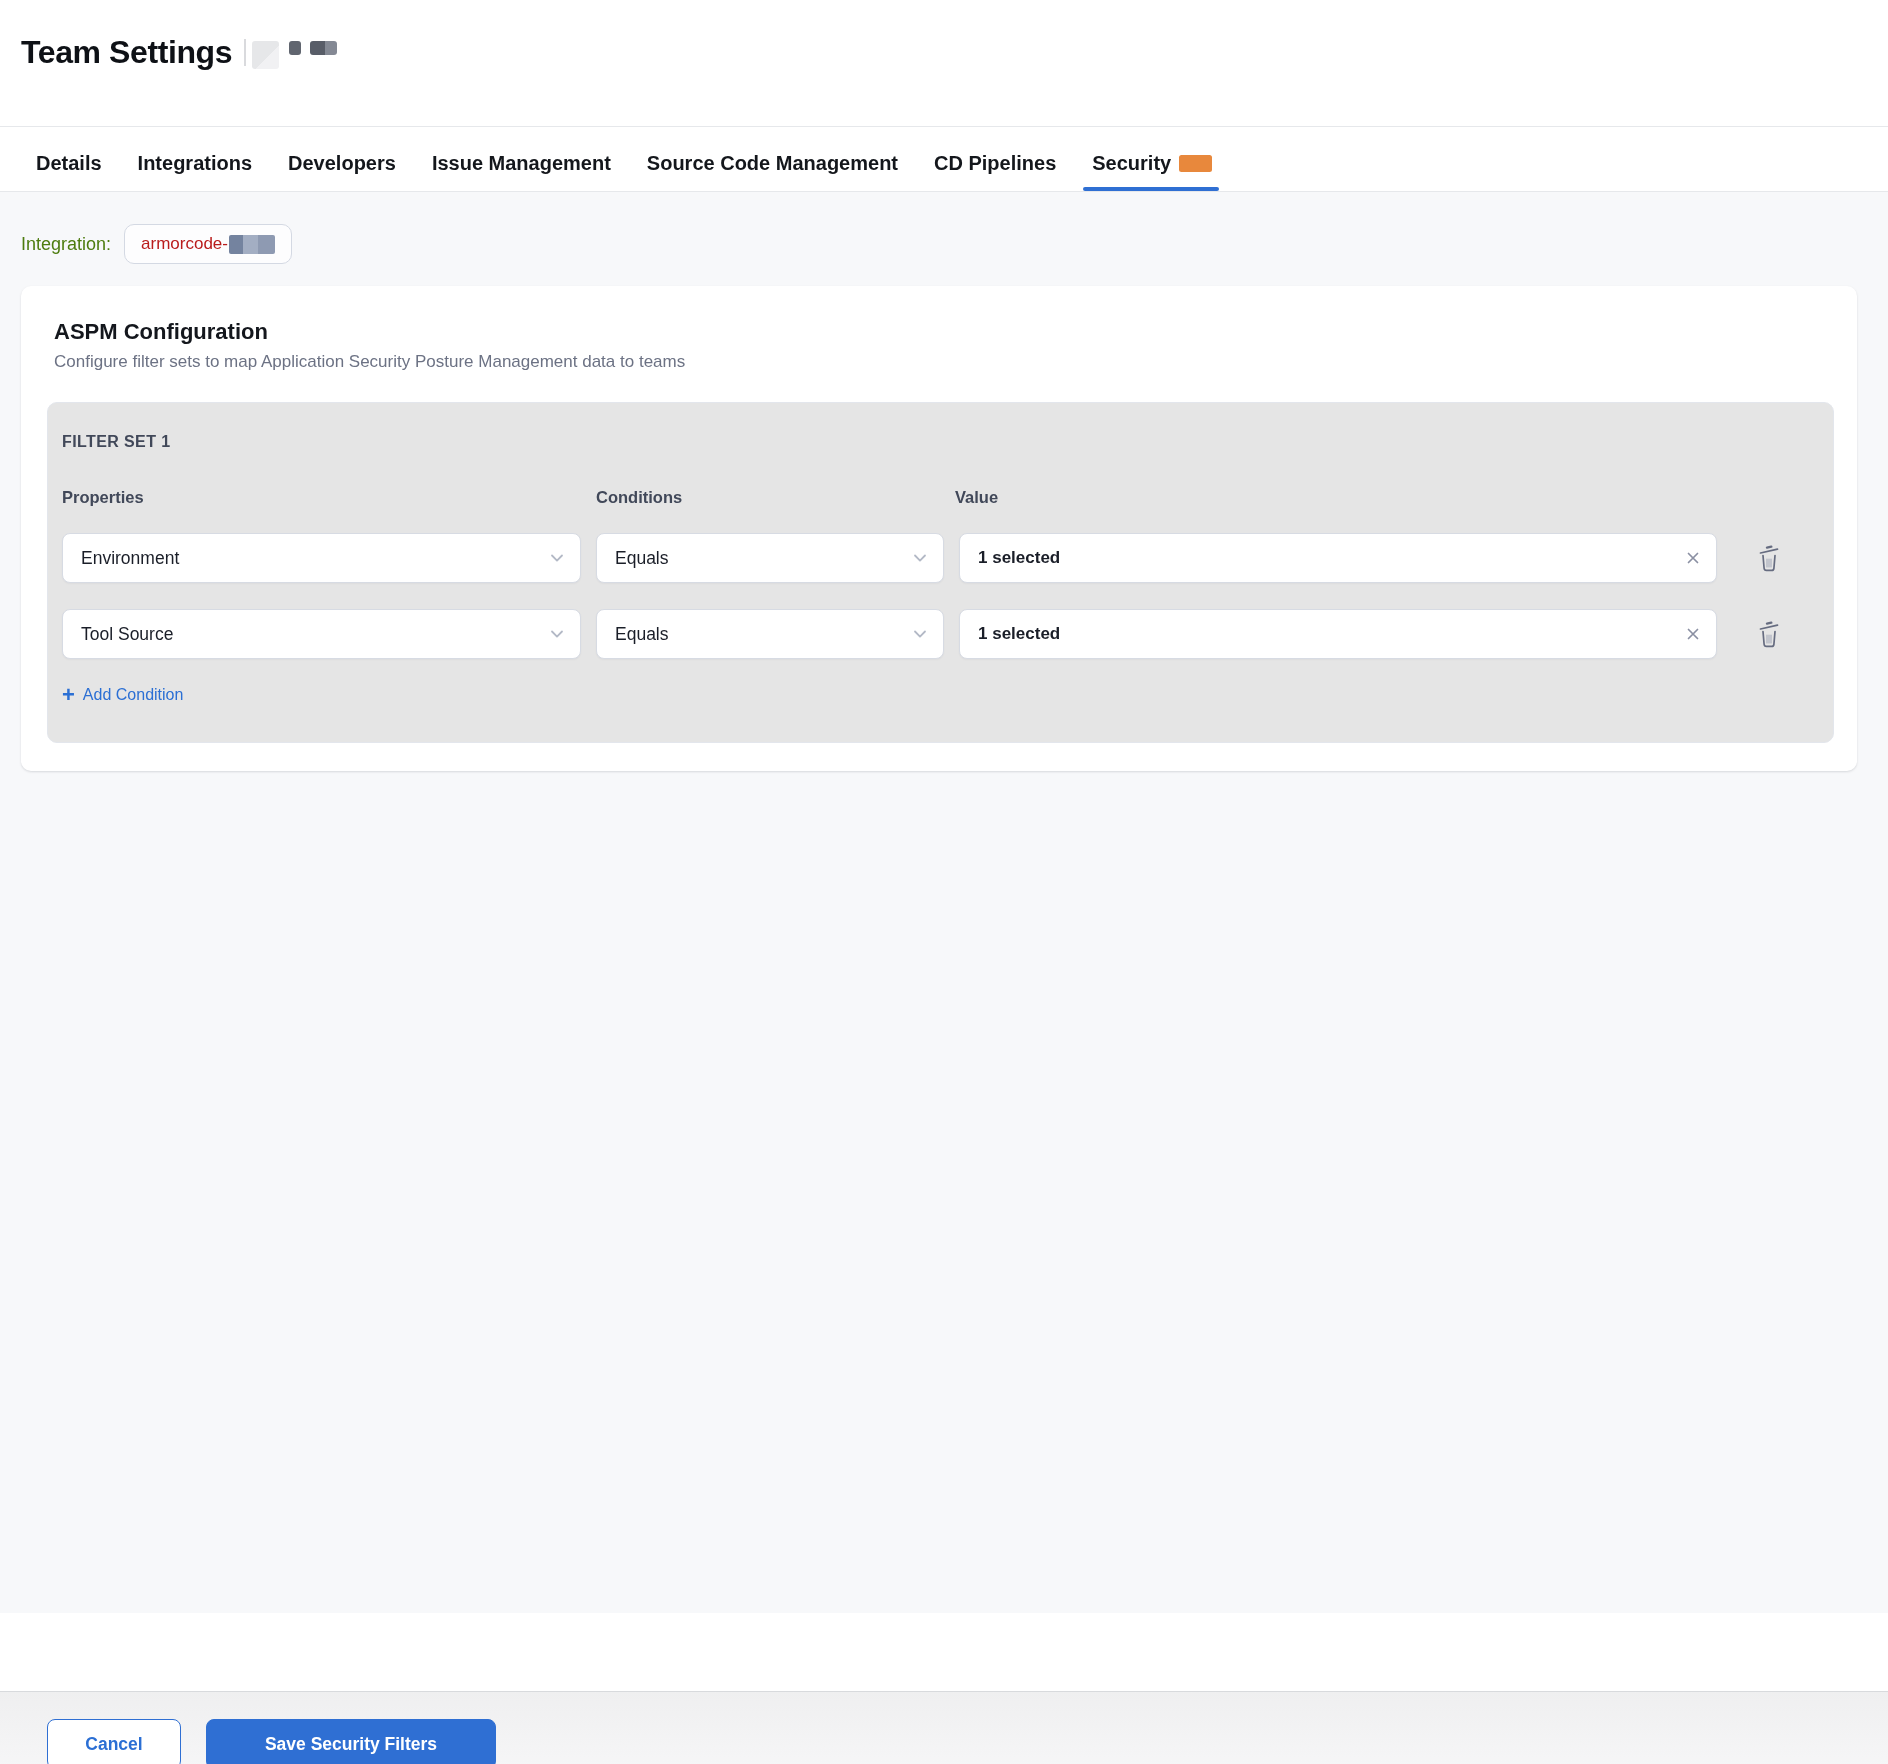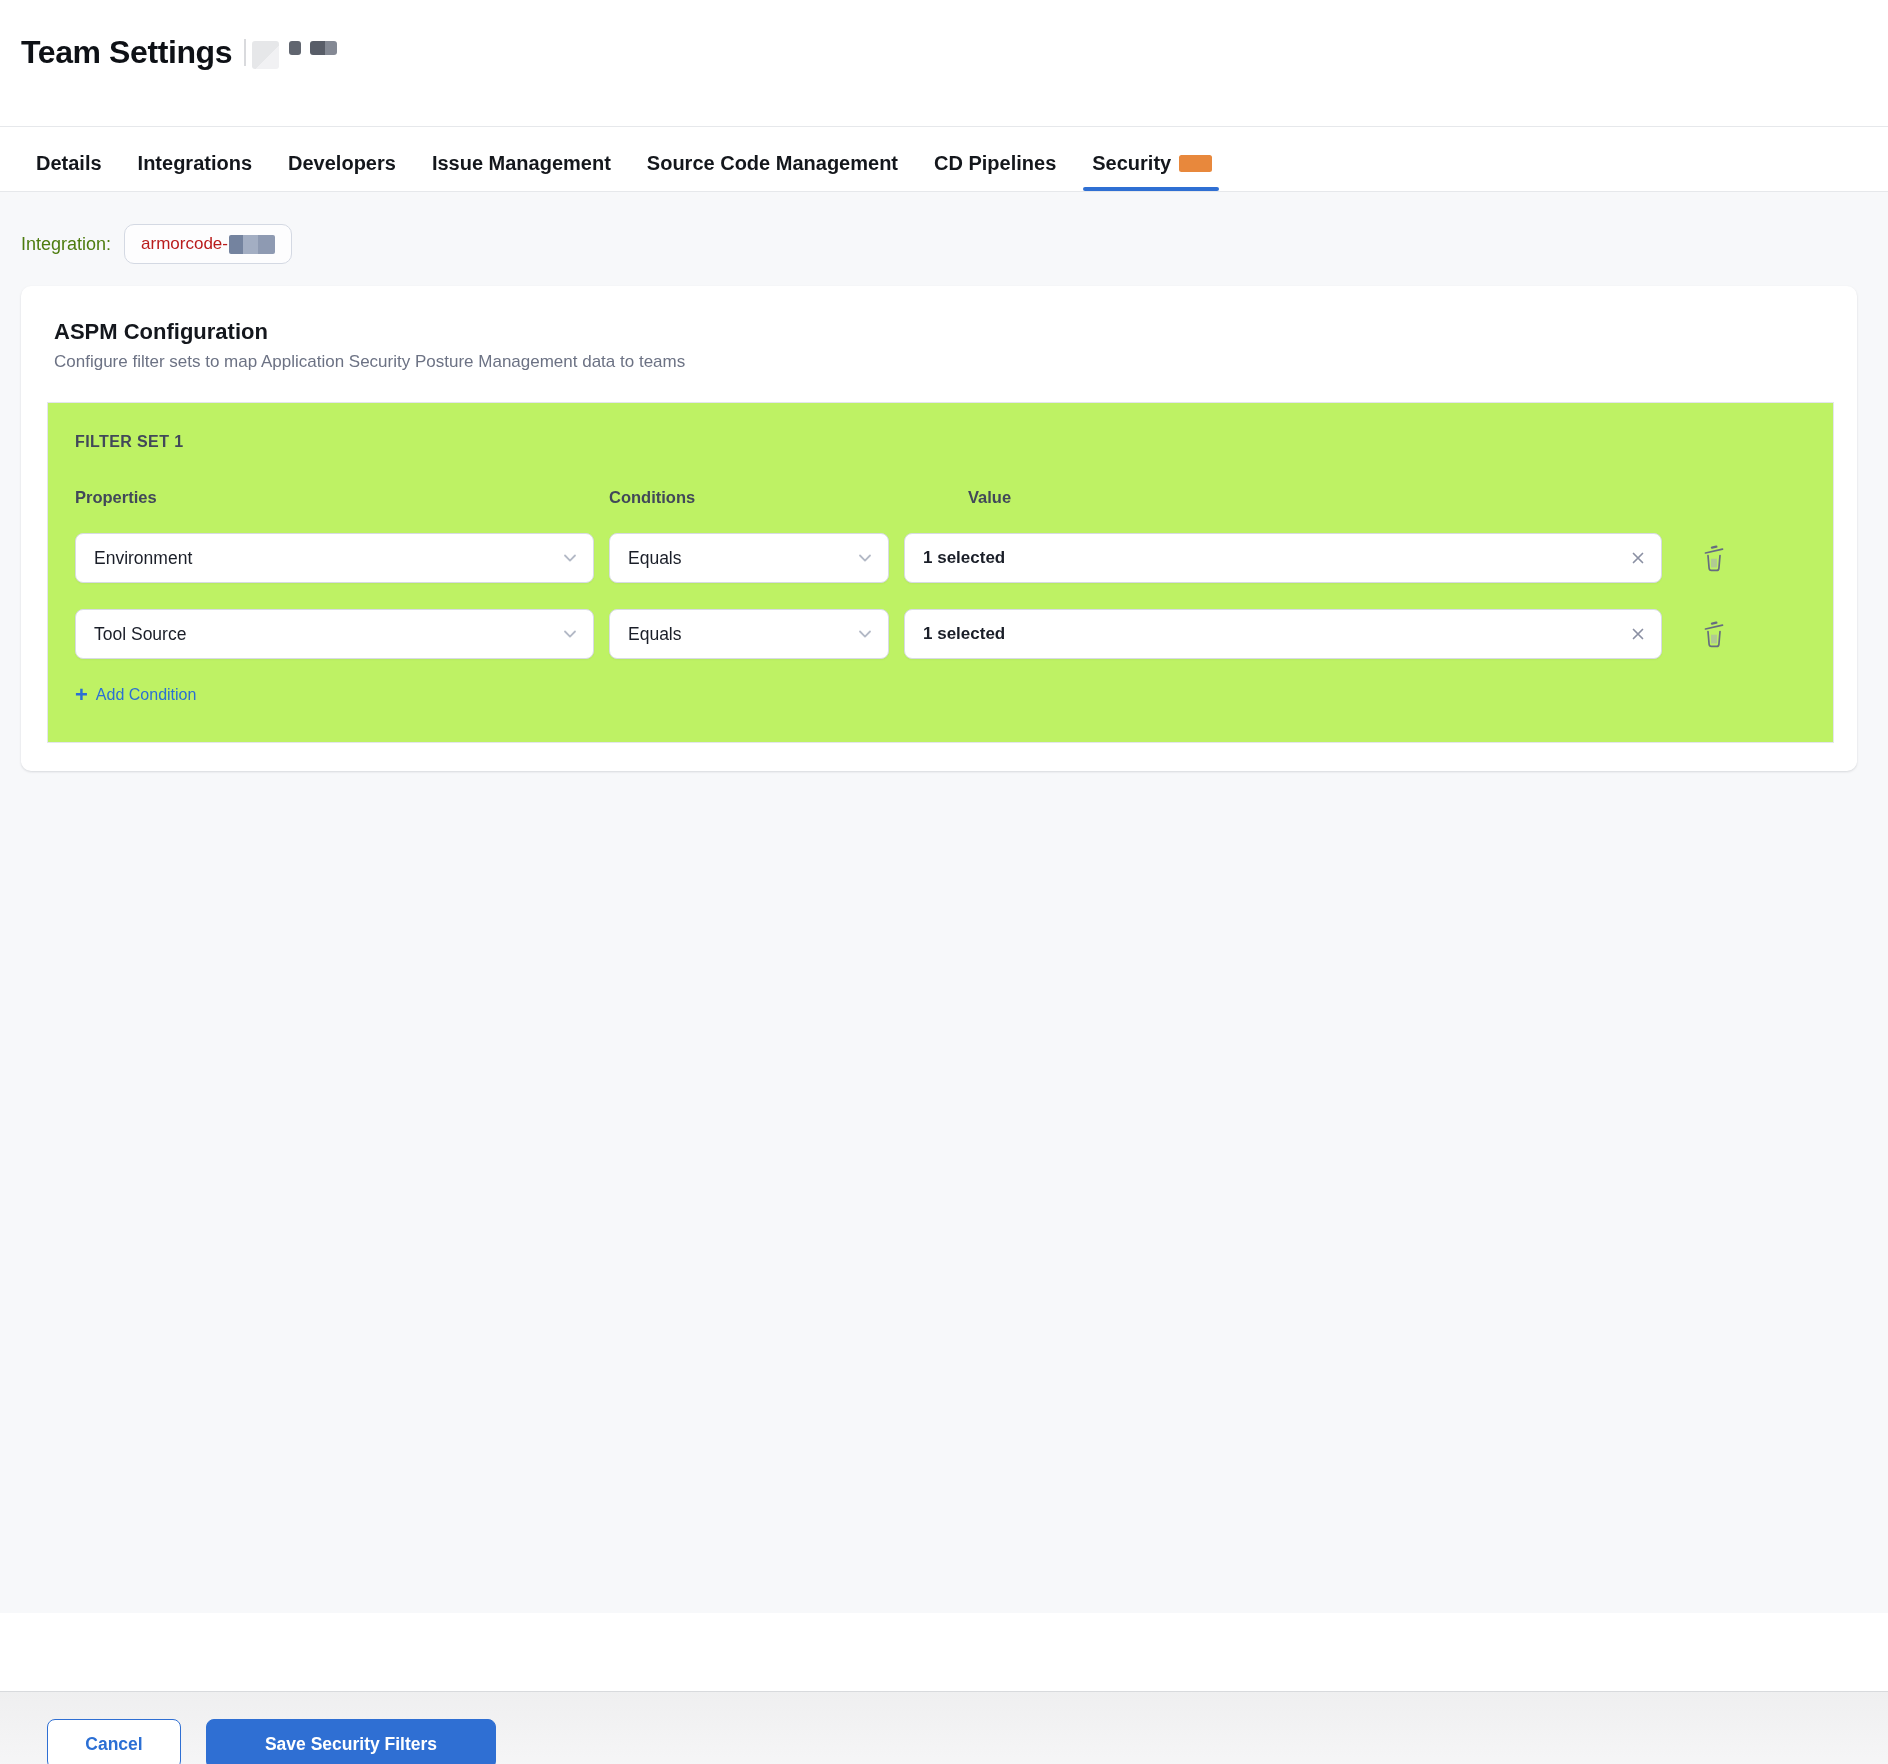--- a/index.html
+++ b/index.html
@@ -38,36 +38,36 @@
   .chip-redact { width:46px; height:19px; border-radius:2px; margin-left:1px;
     background:linear-gradient(90deg,#74839f 30%,#a3aec3 30%,#a3aec3 62%,#8e9ab2 62%); }
 
   
   .card { margin-top:22px; width:1836px; background:#fff; border-radius:10px;
     box-shadow:0 1px 2px rgba(16,24,40,.06), 0 1px 3px rgba(16,24,40,.08);
     padding:33px 23px 28px 26px; }
   .card-title { font-size:22px; font-weight:700; color:#14171d; margin-left:7px; }
   .card-subtitle { font-size:17px; color:#6c7284; margin:7px 0 0 7px; }
 
-  .filter-box { margin-top:30px; width:1787px; border:1px solid #e3e6ec; border-radius:0;
-    background:#bef264; padding:30px 27px 36px 27px; }
+  .filter-box { margin-top:30px; width:1787px; border:1px solid #e3e6ec; border-radius:10px;
+    background:#e5e5e5; padding:30px 27px 36px 14px; }
   .fs-title { font-size:16px; font-weight:700; letter-spacing:.4px; color:#414859; }
 
   .fs-headers { display:flex; gap:15px; margin-top:37px;
     font-size:16.5px; font-weight:600; color:#414859; }
   .fs-headers .h-prop { width:519px; }
   .fs-headers .h-cond { width:344px; }
 
   .fs-row { display:flex; gap:15px; margin-top:26px; align-items:center; }
   .select-box, .value-box { height:50px; background:#fff; border:1px solid #d7dbe3; border-radius:8px;
     display:flex; align-items:center; justify-content:space-between; padding:0 15px 0 18px;
     cursor:pointer; box-shadow:0 1px 2px rgba(16,24,40,.04); }
   .select-box { font-size:17.5px; font-weight:500; color:#1a1e28; }
   .sel-prop { width:519px; }
-  .sel-cond { width:280px; }
+  .sel-cond { width:348px; }
   .value-box { width:758px; font-size:17px; font-weight:600; color:#1a1e28;text-align:right; }
   .icon-btn { background:none; border:none; cursor:pointer; display:flex; align-items:center; }
   .trash-btn { margin-left:22px; width:30px; justify-content:center; }
 
   .and-divider { display:flex; align-items:center; gap:13px; margin:22px 0 0 0; height:34px; }
   .and-line { flex:1; height:1px; background:#9aa0ae; }
   .and-pill { height:34px; padding:0 20px; display:flex; align-items:center; border-radius:999px;
     background:#f0f9ff; border:1.5px solid #7fc3f2; color:#2f6fd3;
     font-size:15.5px; font-weight:600; letter-spacing:.4px; }
 

